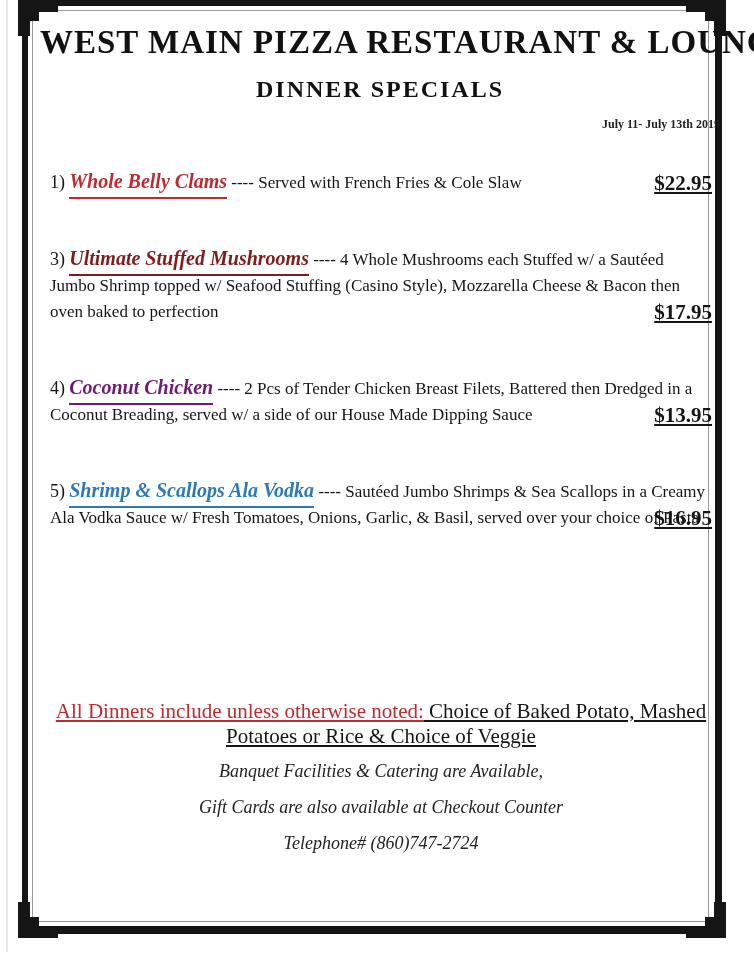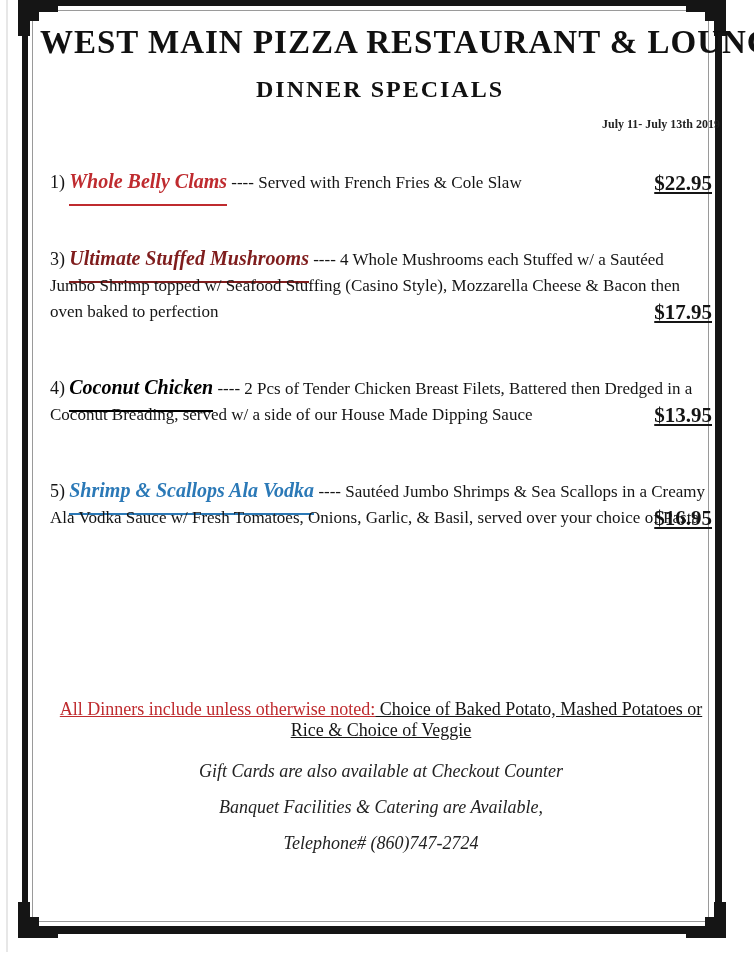--- a/index.html
+++ b/index.html
@@ -62,32 +62,32 @@
     position: absolute; left: 40px; width: 680px; top: 117px;
     text-align: right; font-size: 12px; font-weight: bold; color: #222;
   }
 
   
   .items { position: absolute; left: 50px; top: 168px; width: 662px; }
   .item { position: relative; margin-bottom: 49px; font-size: 17px; line-height: 26px; padding-right: 0; }
   .item .num { font-size: 18px; }
   .item .name {
     font-size: 20px; font-weight: bold; font-style: italic;
-    border-bottom: 2px solid currentColor; padding-bottom: 12px;
+    border-bottom: 2px solid currentColor; padding-bottom: 5px;
   }
   .item .sep { font-size: 17px; }
   .item .price {
     position: absolute; right: 0; bottom: 0;
     font-size: 21px; font-weight: bold; line-height: 26px;
     text-decoration: underline;
   }
 
   
   .footer { position: absolute; left: 46px; top: 699px; width: 670px; text-align: center; }
-  .note { font-size: 18px; margin-bottom: 20px; }
+  .note { font-size: 21px; margin-bottom: 12px; }
   .note span { text-decoration: underline; }
   .note .note-red { color: #bf2b2f; }
   .ital-line { font-size: 18px; font-style: italic; color: #222; margin-bottom: 15px; }
 </style>
 </head>
 <body>
 
 <div class="page">
   <div class="paper-edge-left"></div>
 
@@ -118,26 +118,26 @@
   <h1 class="title">WEST MAIN PIZZA RESTAURANT &amp; LOUNGE</h1>
   <h2 class="subtitle">DINNER SPECIALS</h2>
   <div class="date-range">July 11- July 13th 2019</div>
 
   <div class="items">
   <div class="item"><span class="num">1)</span> <span class="name" style="color: rgb(191, 43, 47);">Whole Belly Clams</span> <span class="sep">----</span> <span class="desc">Served with French Fries &amp; Cole Slaw</span><span class="price">$22.95</span></div>
 
 
   <div class="item"><span class="num">3)</span> <span class="name" style="color: #7f1d1d;">Ultimate Stuffed Mushrooms</span> <span class="sep">----</span> <span class="desc">4 Whole Mushrooms each Stuffed w/ a Sautéed Jumbo Shrimp topped w/ Seafood Stuffing (Casino Style), Mozzarella Cheese &amp; Bacon then oven baked to perfection</span><span class="price">$17.95</span></div>
 
-  <div class="item"><span class="num">4)</span> <span class="name" style="color: #000000; margin-top: 28px;">Coconut Chicken</span> <span class="sep">----</span> <span class="desc">2 Pcs of Tender Chicken Breast Filets, Battered then Dredged in a Coconut Breading, served w/ a side of our House Made Dipping Sauce</span><span class="price">$13.95</span></div>
+  <div class="item"><span class="num">4)</span> <span class="name" style="color: #701a75; margin-top: 28px;">Coconut Chicken</span> <span class="sep">----</span> <span class="desc">2 Pcs of Tender Chicken Breast Filets, Battered then Dredged in a Coconut Breading, served w/ a side of our House Made Dipping Sauce</span><span class="price">$13.95</span></div>
 
   <div class="item"><span class="num">5)</span> <span class="name" style="color: rgb(43, 121, 183); text-align: right;">Shrimp &amp; Scallops Ala Vodka</span> <span class="sep">----</span> <span class="desc">Sautéed Jumbo Shrimps &amp; Sea Scallops in a Creamy Ala Vodka Sauce w/ Fresh Tomatoes, Onions, Garlic, &amp; Basil, served over your choice of Pasta</span><span class="price">$16.95</span></div>
 </div>
 
   <div class="footer">
     <div class="note">
       <span class="note-red">All Dinners include unless otherwise noted:</span><span> Choice of Baked Potato, Mashed Potatoes or Rice &amp; Choice of Veggie</span>
     </div>
+    <div class="ital-line">Banquet Facilities &amp; Catering are Available,</div>
     <div class="ital-line">Gift Cards are also available at Checkout Counter</div>
-    <div class="ital-line">Banquet Facilities &amp; Catering are Available,</div>
     <div class="ital-line">Telephone# (860)747-2724</div>
   </div>
 </div>
 
 </body></html>

